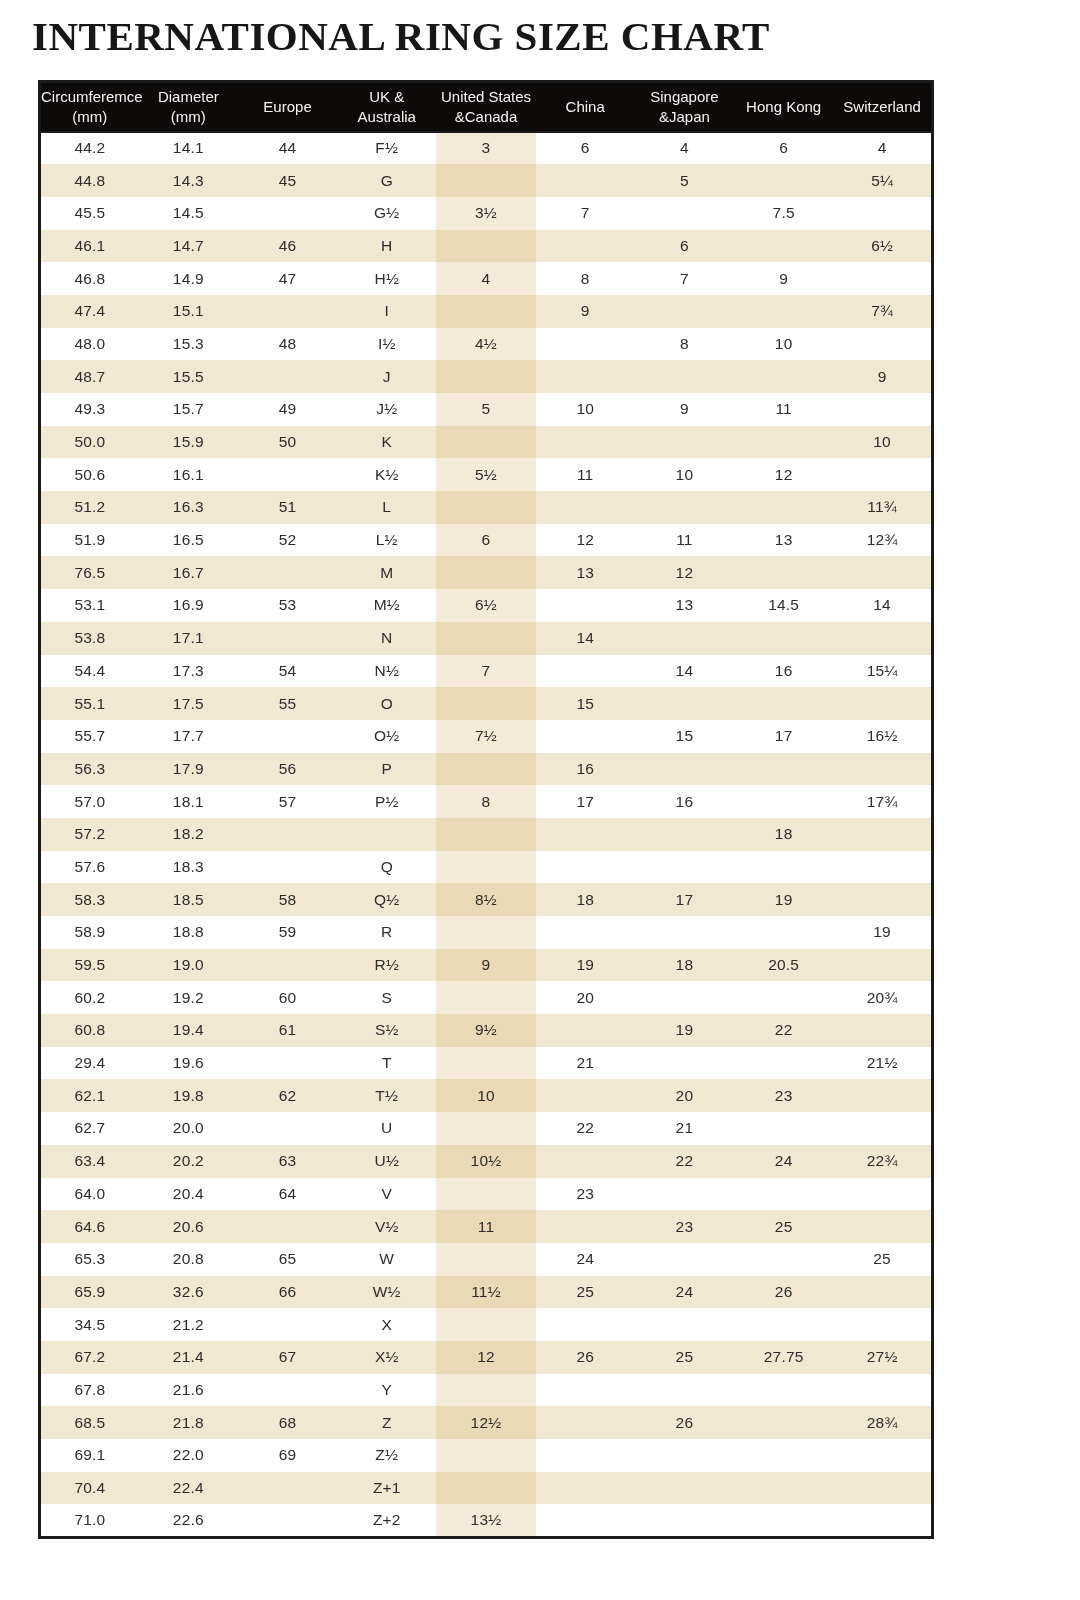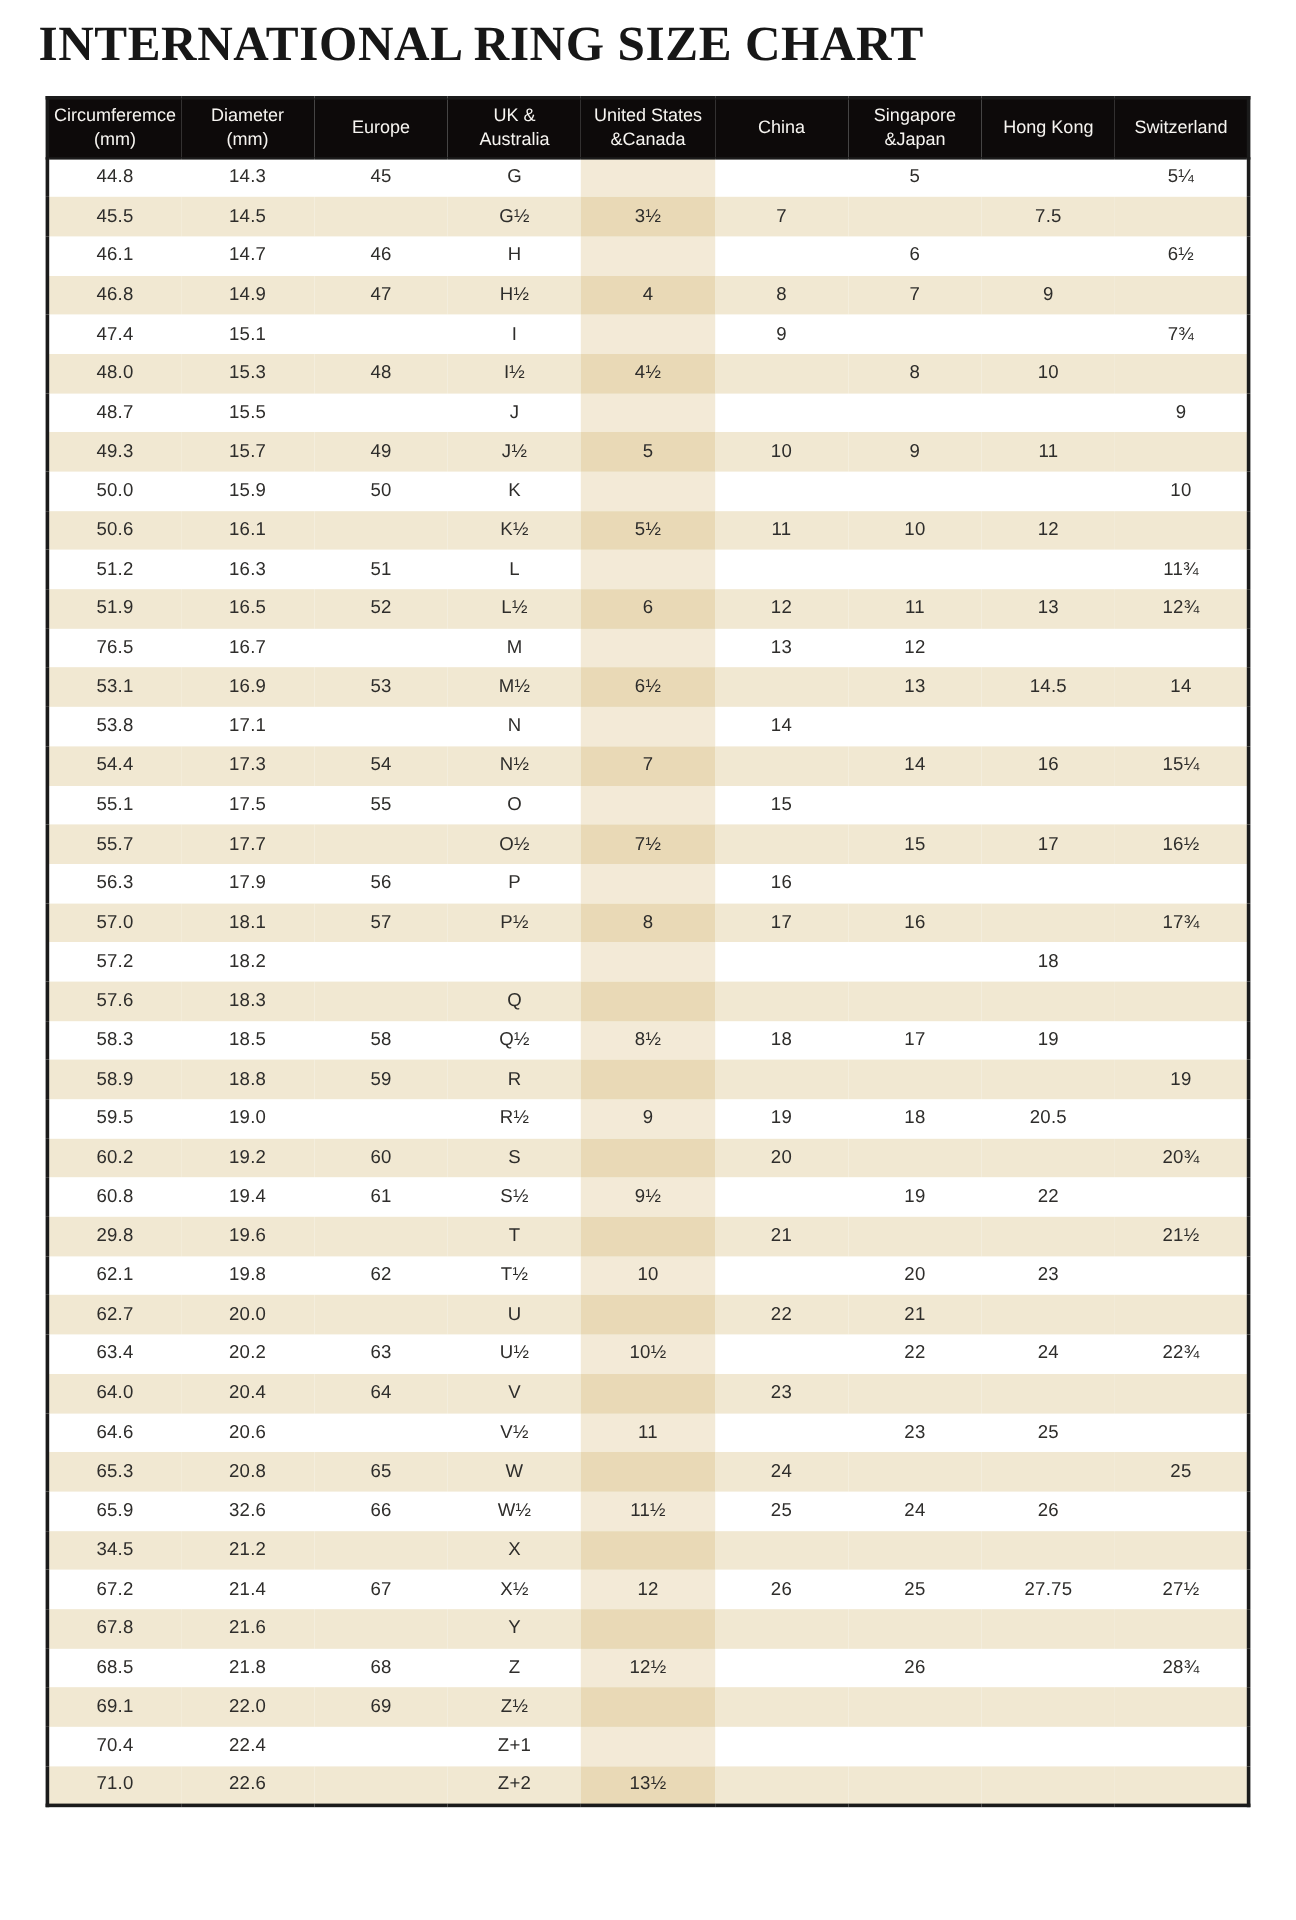--- a/index.html
+++ b/index.html
@@ -22,21 +22,21 @@
   h1.title{
     font-family:"Liberation Serif", serif;
     font-weight:700;
     font-size:41px;
     letter-spacing:0.5px;
     color:var(--title-color);
     margin:6px 0 20px 0;
     white-space:nowrap;
   }
   table.ring-chart{
-    width:1004px;
+    width:896px;
     margin-left:6px;
     border-collapse:collapse;
     table-layout:fixed;
     border:3px solid var(--border);
   }
   table.ring-chart thead th{
     background:var(--header-bg);
     color:var(--header-text);
     font-weight:400;
     font-size:15px;
@@ -84,20 +84,31 @@
 &amp;Canada</th>
           <th>China</th>
           <th>Singapore
 &amp;Japan</th>
           <th>Hong Kong</th>
           <th>Switzerland</th>
         </tr>
     </thead>
     <tbody id="body-rows">
         <tr>
+          <td>44.2</td>
+          <td>14.1</td>
+          <td>44</td>
+          <td>F½</td>
+          <td class="us">3</td>
+          <td>6</td>
+          <td>4</td>
+          <td>6</td>
+          <td>4</td>
+        </tr>
+        <tr>
           <td>44.8</td>
           <td>14.3</td>
           <td>45</td>
           <td>G</td>
           <td class="us"></td>
           <td></td>
           <td>5</td>
           <td></td>
           <td>5¼</td>
         </tr>
@@ -381,21 +392,21 @@
           <td>19.4</td>
           <td>61</td>
           <td>S½</td>
           <td class="us">9½</td>
           <td></td>
           <td>19</td>
           <td>22</td>
           <td></td>
         </tr>
         <tr>
-          <td>29.8</td>
+          <td>29.4</td>
           <td>19.6</td>
           <td></td>
           <td>T</td>
           <td class="us"></td>
           <td>21</td>
           <td></td>
           <td></td>
           <td>21½</td>
         </tr>
         <tr>

